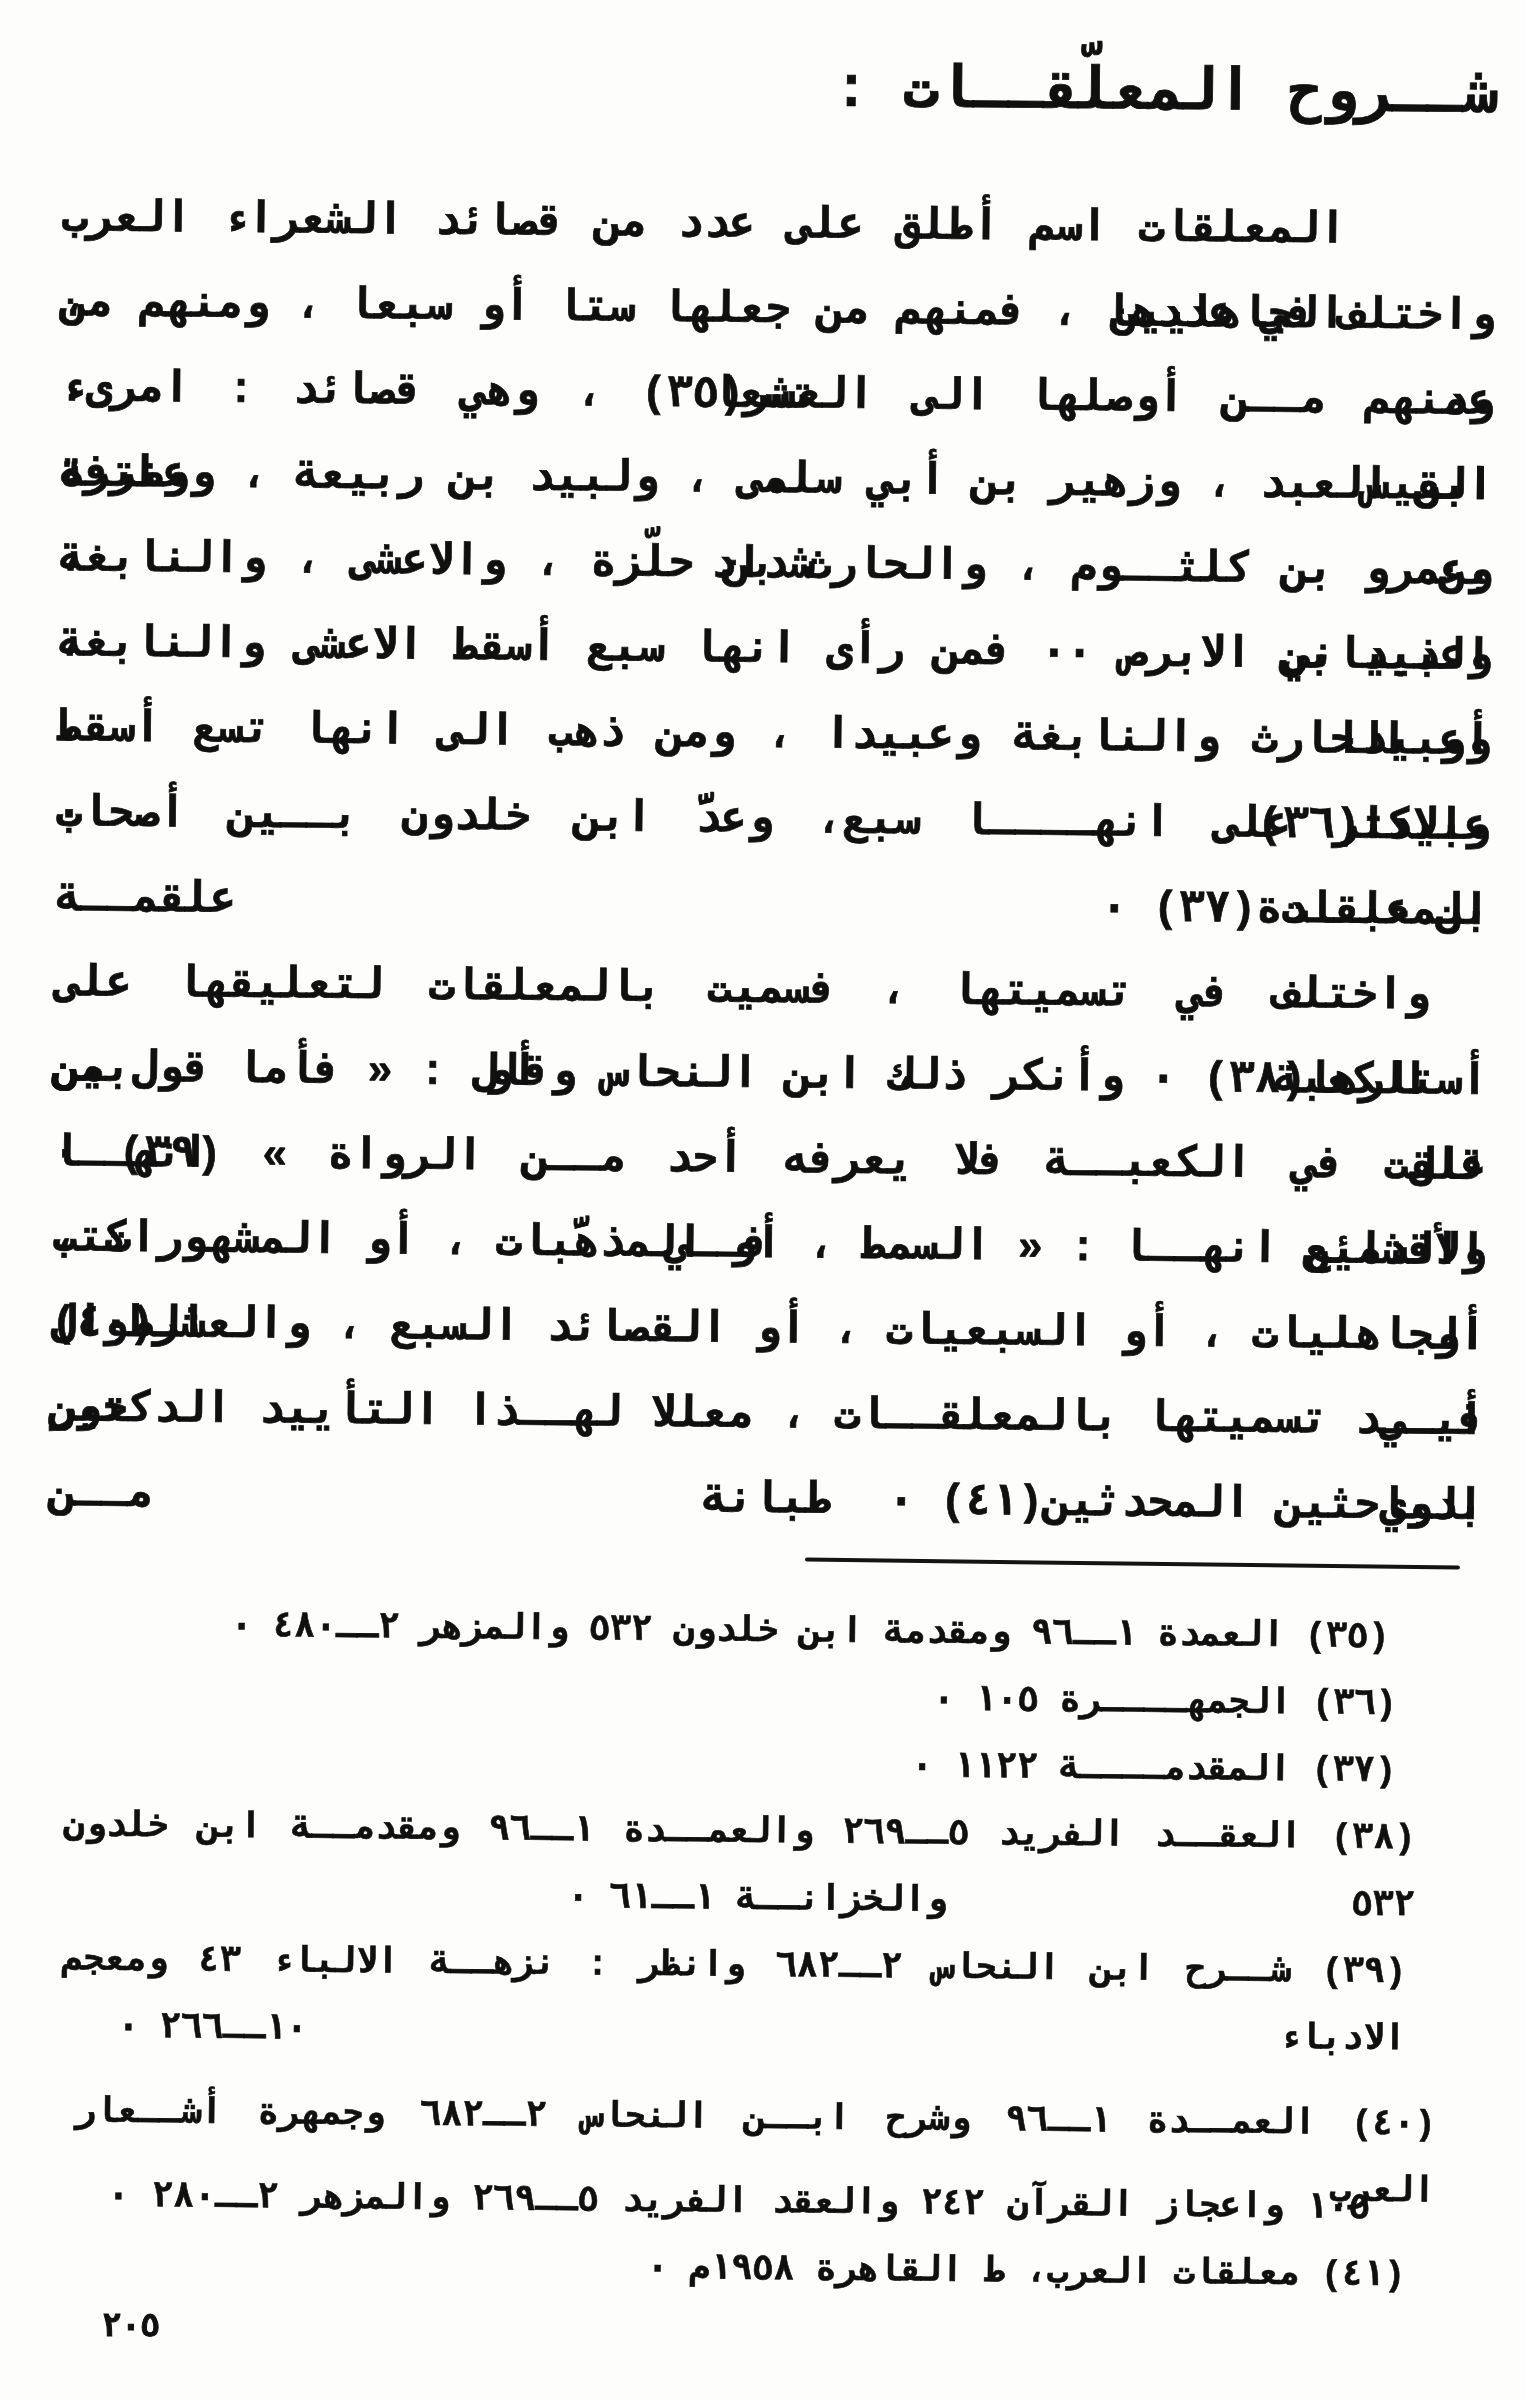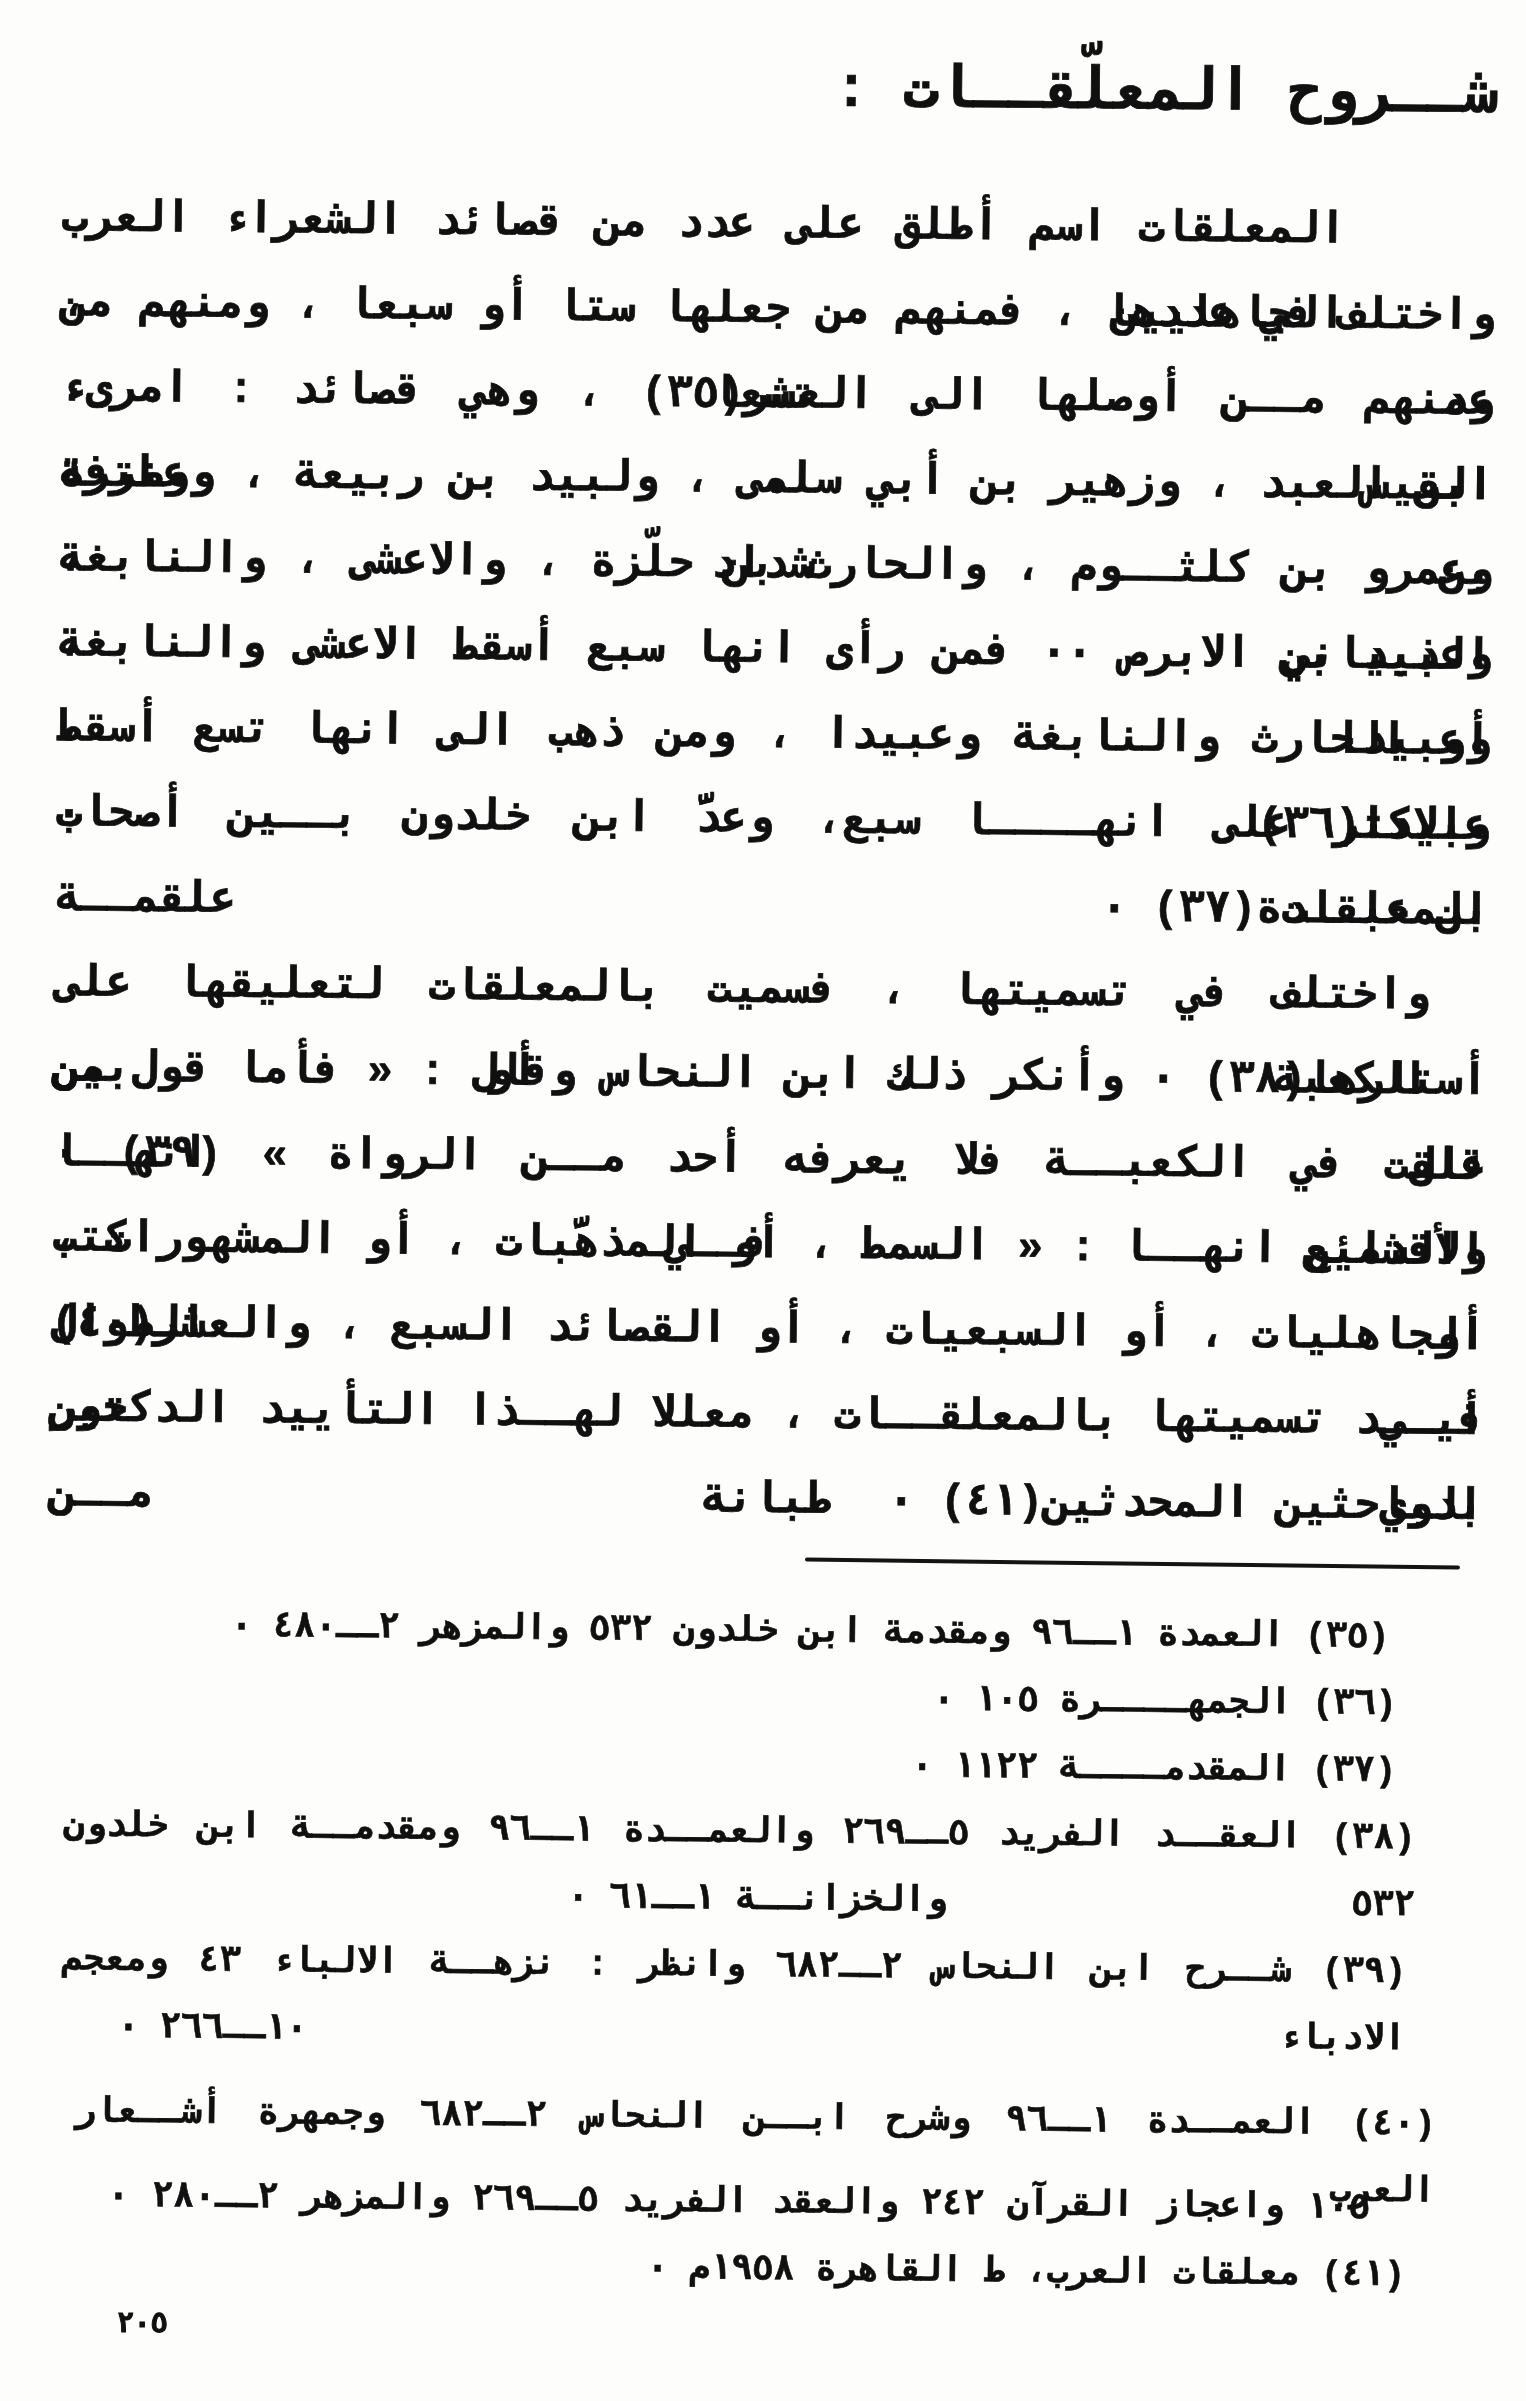--- a/index.html
+++ b/index.html
@@ -63,22 +63,22 @@
   .fn-37{padding-right:85px;}
   .fn-38a{padding-right:65px;padding-left:17px;}
   .fn-38b{padding-right:533px;}
   .fn-39a{padding-right:73px;padding-left:17px;}
   .fn-39b{padding-right:1171px;}
   .fn-40a{padding-right:42px;padding-left:31px;margin-top:18px;}
   .fn-40b{padding-right:107px;padding-left:65px;margin-top:17px;}
   .fn-41{padding-right:71px;}
   .page-number{
     position:absolute;
-    left:118px;top:2306px;
-    font-size:28px;
+    left:103px;top:2306px;
+    font-size:32px;
     letter-spacing:4.5px;
     -webkit-text-stroke:1px #101010;
   }
 </style>
 </head>
 <body>
 
 <div class="page">
   <div class="col">
 

